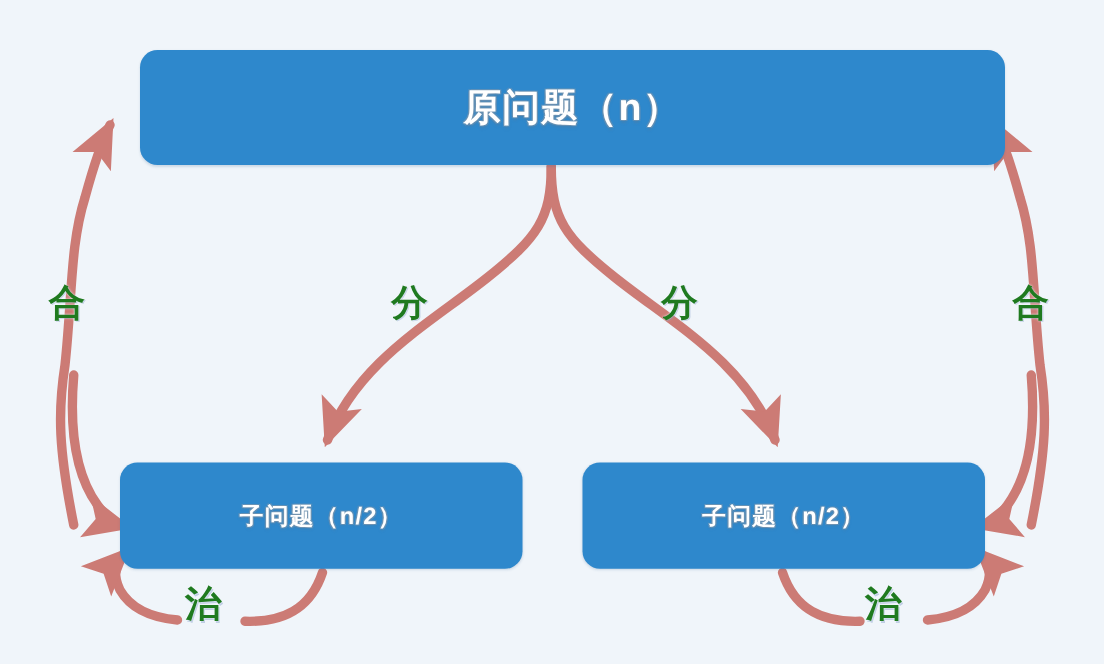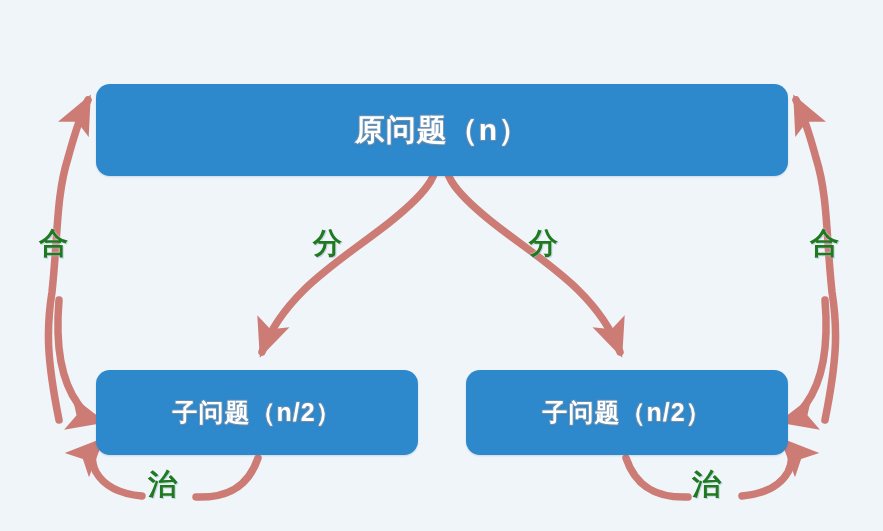--- a/index.html
+++ b/index.html
@@ -42,41 +42,40 @@
     letter-spacing: 1px;
     text-shadow:
       -1px -1px 0 rgba(120,150,175,0.55),
        1px -1px 0 rgba(120,150,175,0.55),
       -1px  1px 0 rgba(120,150,175,0.55),
        1px  1px 0 rgba(120,150,175,0.55),
        0px  2px 2px rgba(90,120,150,0.35);
     white-space: nowrap;
   }
   #node-root {
-    left: 96px;
+    left: 112px;
     top: 40px;
     width: 692px;
     height: 92px;
-    margin-top: 44px;
   }
   #node-root .node-label { font-size: 30px; }
   #node-sub-left {
     left: 96px;
     top: 370px;
     width: 322px;
     height: 85px;
   }
   #node-sub-right {
     left: 466px;
     top: 370px;
     width: 322px;
     height: 85px;
   }
   #node-sub-left .node-label,
-  #node-sub-right .node-label { font-size: 25px; }
+  #node-sub-right .node-label { font-size: 19px; }
 
   .edge-label {
     position: absolute;
     color: #1f7a1f;
     font-size: 29px;
     font-weight: bold;
     line-height: 1;
     white-space: nowrap;
     text-shadow:
       0 0 2px #f0f5fa,

